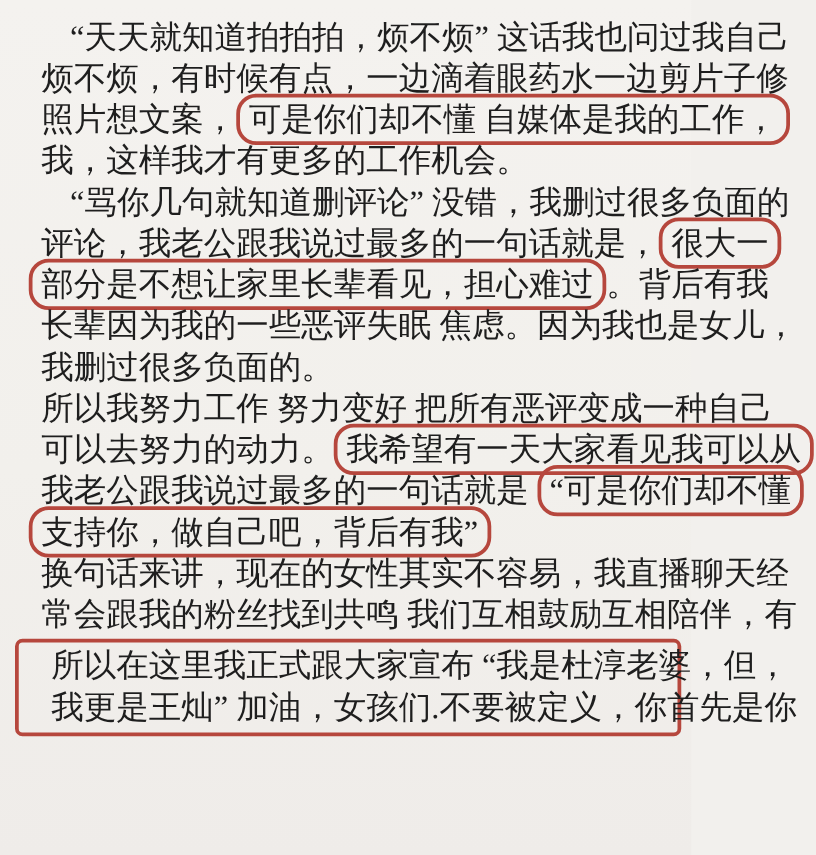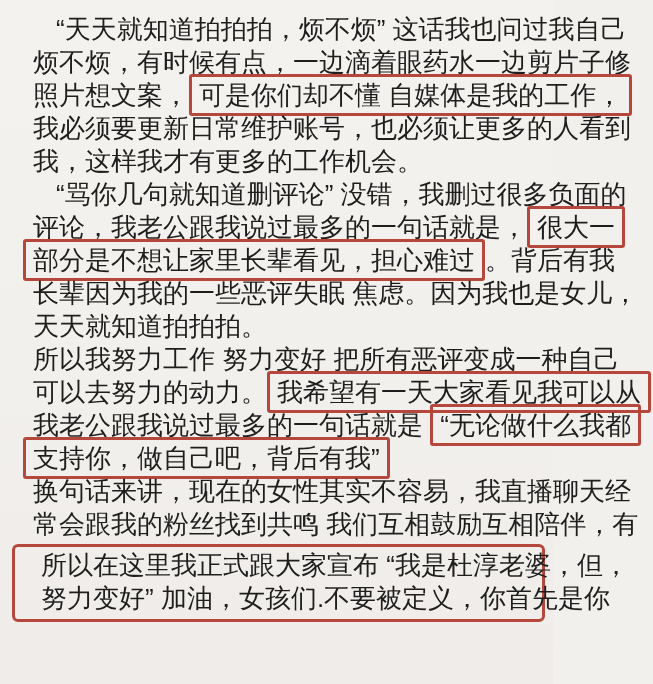--- a/index.html
+++ b/index.html
@@ -8,63 +8,62 @@
     width: 653px;
     height: 684px;
     overflow: hidden;
     background: #f2f0ed;
   }
   .doc {
     box-sizing: border-box;
     width: 553px;
     height: 684px;
     padding: 13px 18px 0 33px;
-    font-family: Liberation Sans, sans-serif;
+    font-family: Liberation Serif, serif;
     font-size: 26px;
     line-height: 33px;
     color: #1e1e1e;
     background: linear-gradient(180deg, #f4f2ef 0%, #f2f0ec 55%, #efece9 100%);
   }
   .line {
     height: 33px;
     white-space: nowrap;
   }
   .line.indent { padding-left: 23px; }
   .boxed {
     border: 3px solid #b6473d;
-    border-radius: 3px;
+    border-radius: 16px;
     padding: 3px 7px;
   }
   .line > .boxed:first-child { margin-left: -10px; }
   .announce-box {
     border: 3px solid #b6473d;
     border-radius: 6px;
     margin: 3px -10px 0 -21px;
     padding: 2px 0 4px 26px;
   }
 </style>
 </head>
 <body>
 
 <div class="doc">
   <div id="text-lines">
       <div class="line indent"><span class="plain">“天天就知道拍拍拍，烦不烦” 这话我也问过我自己</span></div>
       <div class="line"><span class="plain">烦不烦，有时候有点，一边滴着眼药水一边剪片子修</span></div>
       <div class="line"><span class="plain">照片想文案，</span><span class="boxed">可是你们却不懂 自媒体是我的工作，</span></div>
-      <div class="line"><span class="plain">我必须要更新日常维护账号，也必须让更多的人看到</span></div>
       <div class="line"><span class="plain">我，这样我才有更多的工作机会。</span></div>
       <div class="line indent"><span class="plain">“骂你几句就知道删评论” 没错，我删过很多负面的</span></div>
       <div class="line"><span class="plain">评论，我老公跟我说过最多的一句话就是，</span><span class="boxed">很大一</span></div>
       <div class="line"><span class="boxed">部分是不想让家里长辈看见，担心难过</span><span class="plain">。背后有我</span></div>
       <div class="line"><span class="plain">长辈因为我的一些恶评失眠 焦虑。因为我也是女儿，</span></div>
-      <div class="line"><span class="plain">天天就知道拍拍拍。</span></div>
+      <div class="line"><span class="plain">我删过很多负面的。</span></div>
       <div class="line"><span class="plain">所以我努力工作 努力变好 把所有恶评变成一种自己</span></div>
       <div class="line"><span class="plain">可以去努力的动力。</span><span class="boxed">我希望有一天大家看见我可以从</span></div>
-      <div class="line"><span class="plain">我老公跟我说过最多的一句话就是 </span><span class="boxed">“无论做什么我都</span></div>
+      <div class="line"><span class="plain">我老公跟我说过最多的一句话就是 </span><span class="boxed">“可是你们却不懂</span></div>
       <div class="line"><span class="boxed">支持你，做自己吧，背后有我”</span></div>
       <div class="line"><span class="plain">换句话来讲，现在的女性其实不容易，我直播聊天经</span></div>
       <div class="line"><span class="plain">常会跟我的粉丝找到共鸣 我们互相鼓励互相陪伴，有</span></div>
     </div>
   <div id="announce" class="announce-box">
       <div class="line">所以在这里我正式跟大家宣布 “我是杜淳老婆，但，</div>
-      <div class="line">努力变好” 加油，女孩们.不要被定义，你首先是你</div>
+      <div class="line">我更是王灿” 加油，女孩们.不要被定义，你首先是你</div>
     </div>
 </div>
 
 </body></html>

